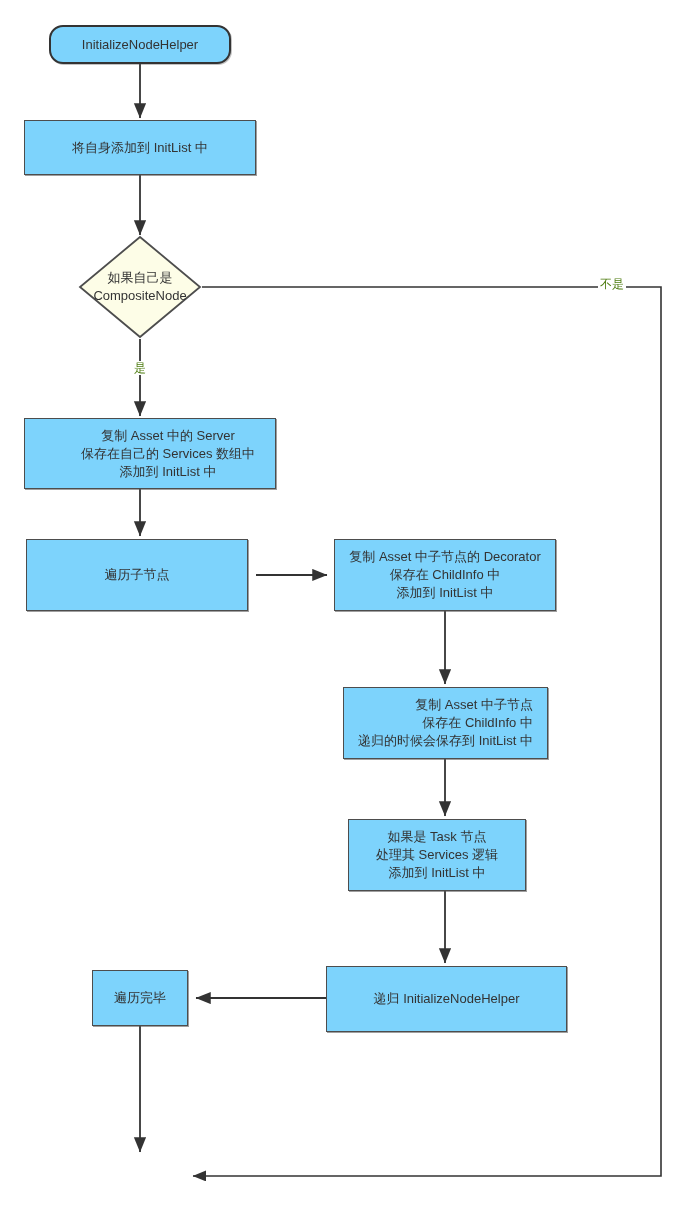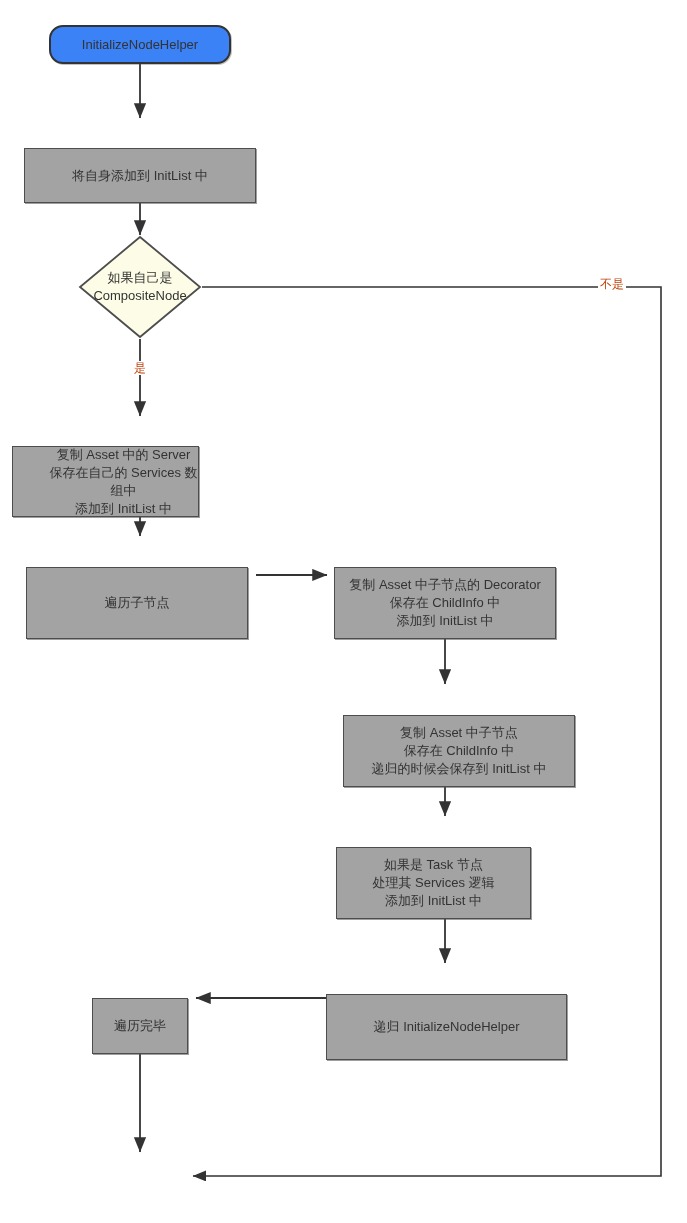--- a/index.html
+++ b/index.html
@@ -32,27 +32,26 @@
     display: flex;
     align-items: center;
     justify-content: center;
     text-align: center;
     color: #333333;
     font-size: 13px;
     line-height: 18px;
     white-space: pre-line;
   }
   .node-process {
-    background: #a3a3a3;
+    background: #7dd3fc;
     border: 1.6px solid #4d4d4d;
     box-shadow: 1px 1px 0 rgba(80,80,80,0.55);
-    margin-top: 28px;
   }
   .node-terminal {
-    background: #3b82f6;
+    background: #7dd3fc;
     border: 2.2px solid #333333;
     border-radius: 14px;
     box-shadow: 1px 1px 0 rgba(80,80,80,0.35);
   }
   .node-decision {
     background: transparent;
     border: none;
     justify-content: center;
   }
   .node-decision .diamond-label {
@@ -66,21 +65,21 @@
   .node-decision svg {
     position: absolute;
     left: 0;
     top: 0;
     z-index: 1;
   }
   .edge-label {
     position: absolute;
     font-size: 12px;
     line-height: 14px;
-    color: #c2410c;
+    color: #4d7c0f;
     background: #ffffff;
     padding: 0 2px;
     white-space: nowrap;
   }
 </style>
 </head>
 <body>
 
 <div id="canvas">
 
@@ -130,43 +129,43 @@
   </div>
 
   <div class="edge-label" style="left:598px; top:277px;">
     <span>不是</span>
   </div>
 
   <div class="edge-label" style="left:132px; top:361px;">
     <span>是</span>
   </div>
 
-  <div class="node node-process" style="left:12px; top:418px; width:187px; height:71px;padding-left:36px;">
+  <div class="node node-process" style="left:24px; top:418px; width:252px; height:71px;padding-left:36px;">
     <span>复制 Asset 中的 Server
 保存在自己的 Services 数组中
 添加到 InitList 中</span>
   </div>
 
   <div class="node node-process" style="left:26px; top:539px; width:222px; height:72px;">
     <span>遍历子节点</span>
   </div>
 
   <div class="node node-process" style="left:334px; top:539px; width:222px; height:72px;align-items:center;">
     <span>复制 Asset 中子节点的 Decorator
 保存在 ChildInfo 中
 添加到 InitList 中</span>
   </div>
 
-  <div class="node node-process" style="left:343px; top:687px; width:232px; height:72px;">
+  <div class="node node-process" style="left:343px; top:687px; width:205px; height:72px;text-align:right;">
     <span>复制 Asset 中子节点
 保存在 ChildInfo 中
 递归的时候会保存到 InitList 中</span>
   </div>
 
-  <div class="node node-process" style="left:336px; top:819px; width:195px; height:72px;">
+  <div class="node node-process" style="left:348px; top:819px; width:178px; height:72px;">
     <span>如果是 Task 节点
 处理其 Services 逻辑
 添加到 InitList 中</span>
   </div>
 
   <div class="node node-process" style="left:92px; top:970px; width:96px; height:56px;">
     <span>遍历完毕</span>
   </div>
 
   <div class="node node-process" style="left:326px; top:966px; width:241px; height:66px;">

